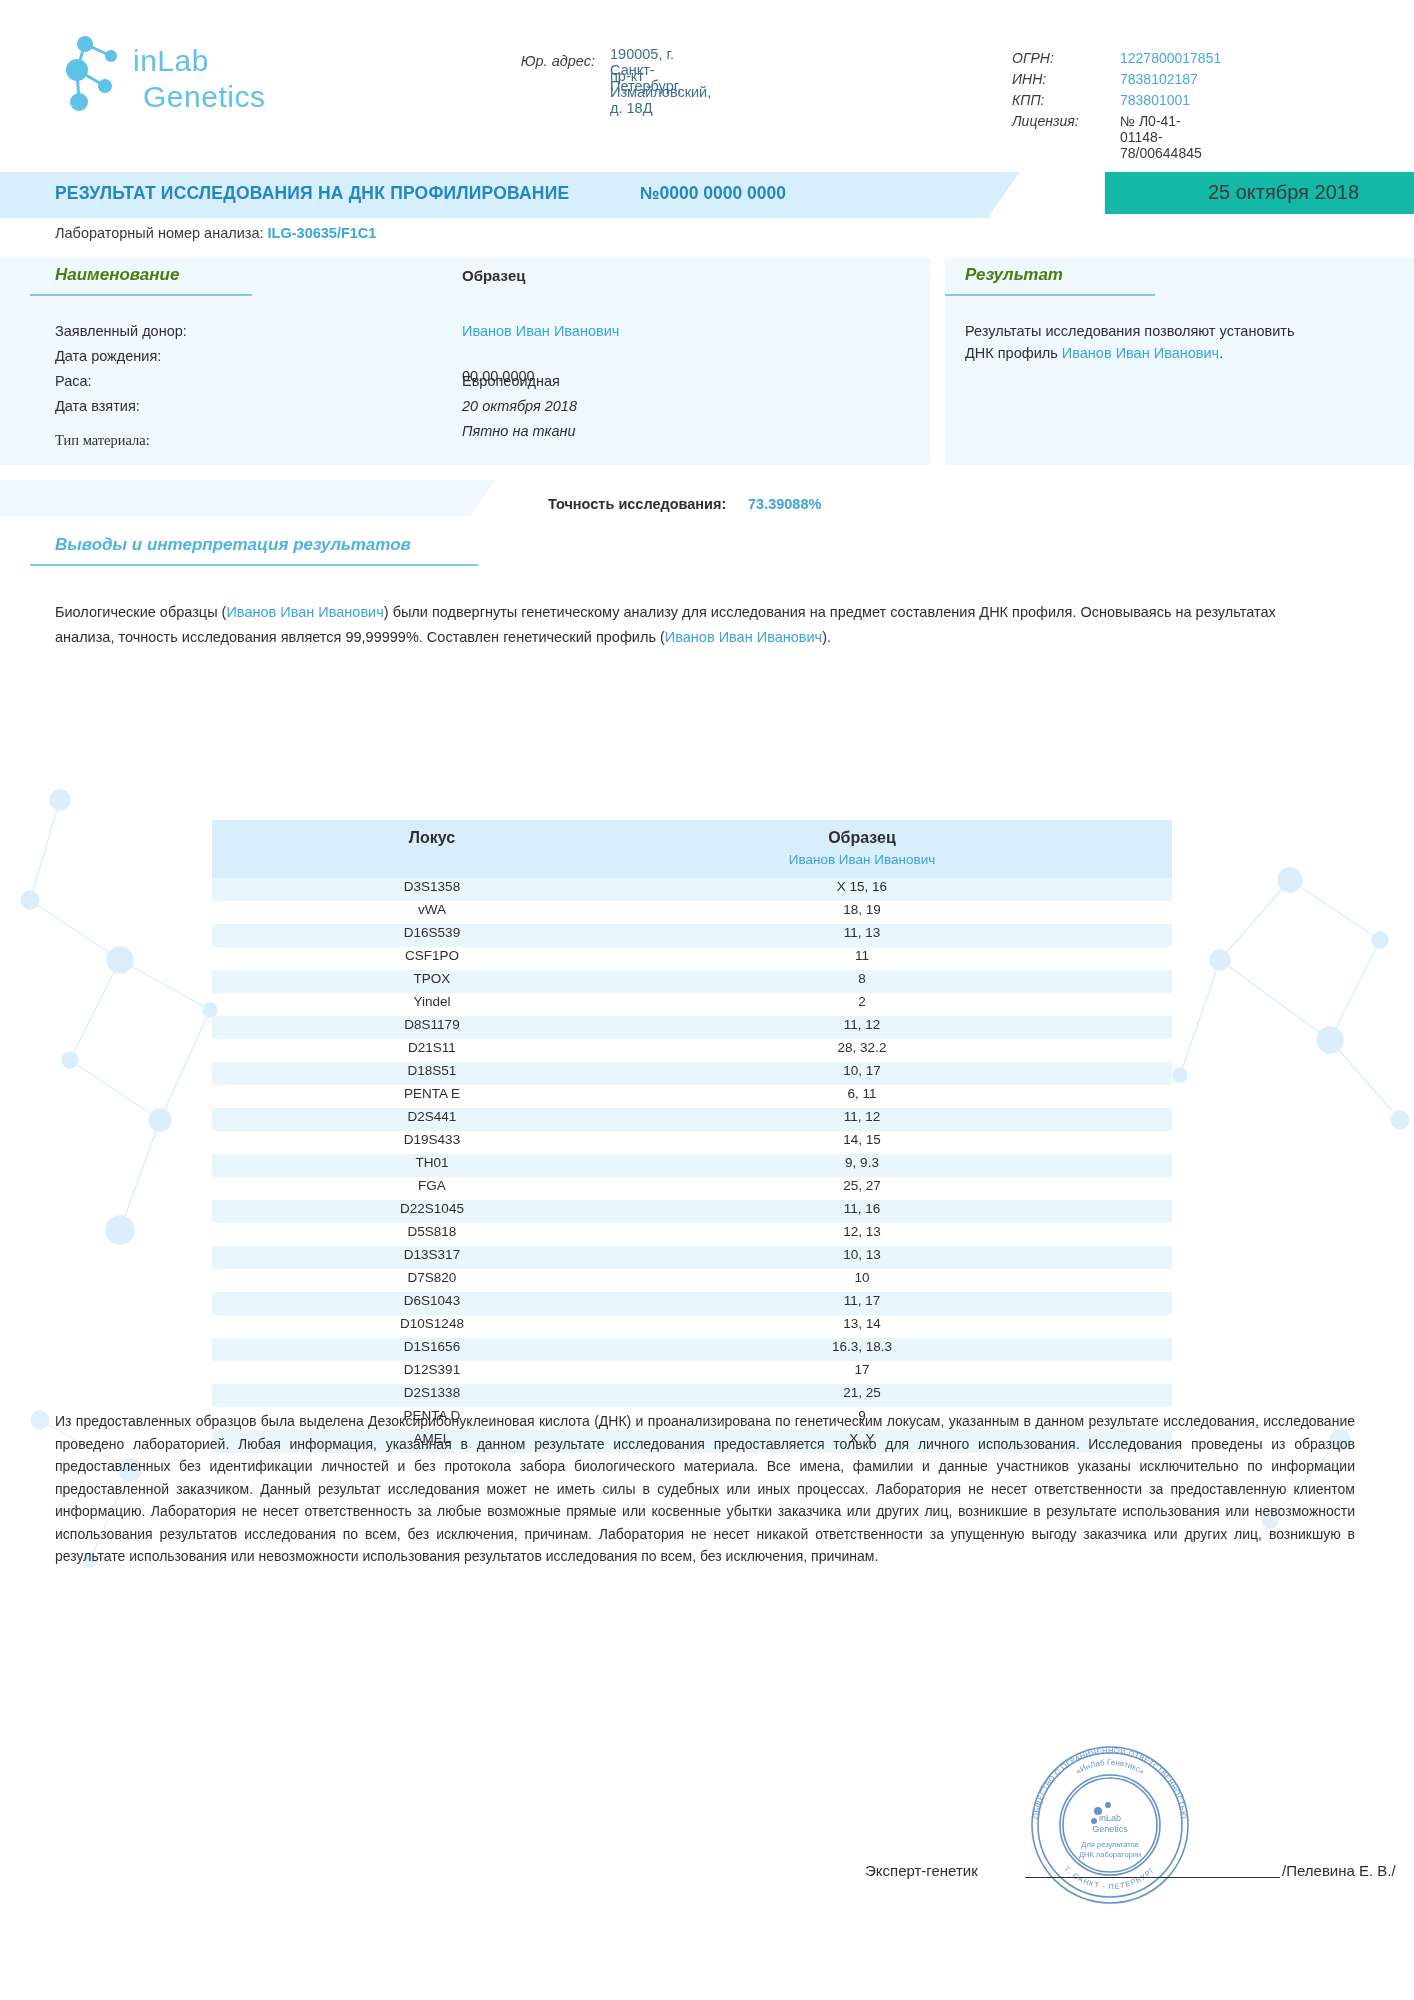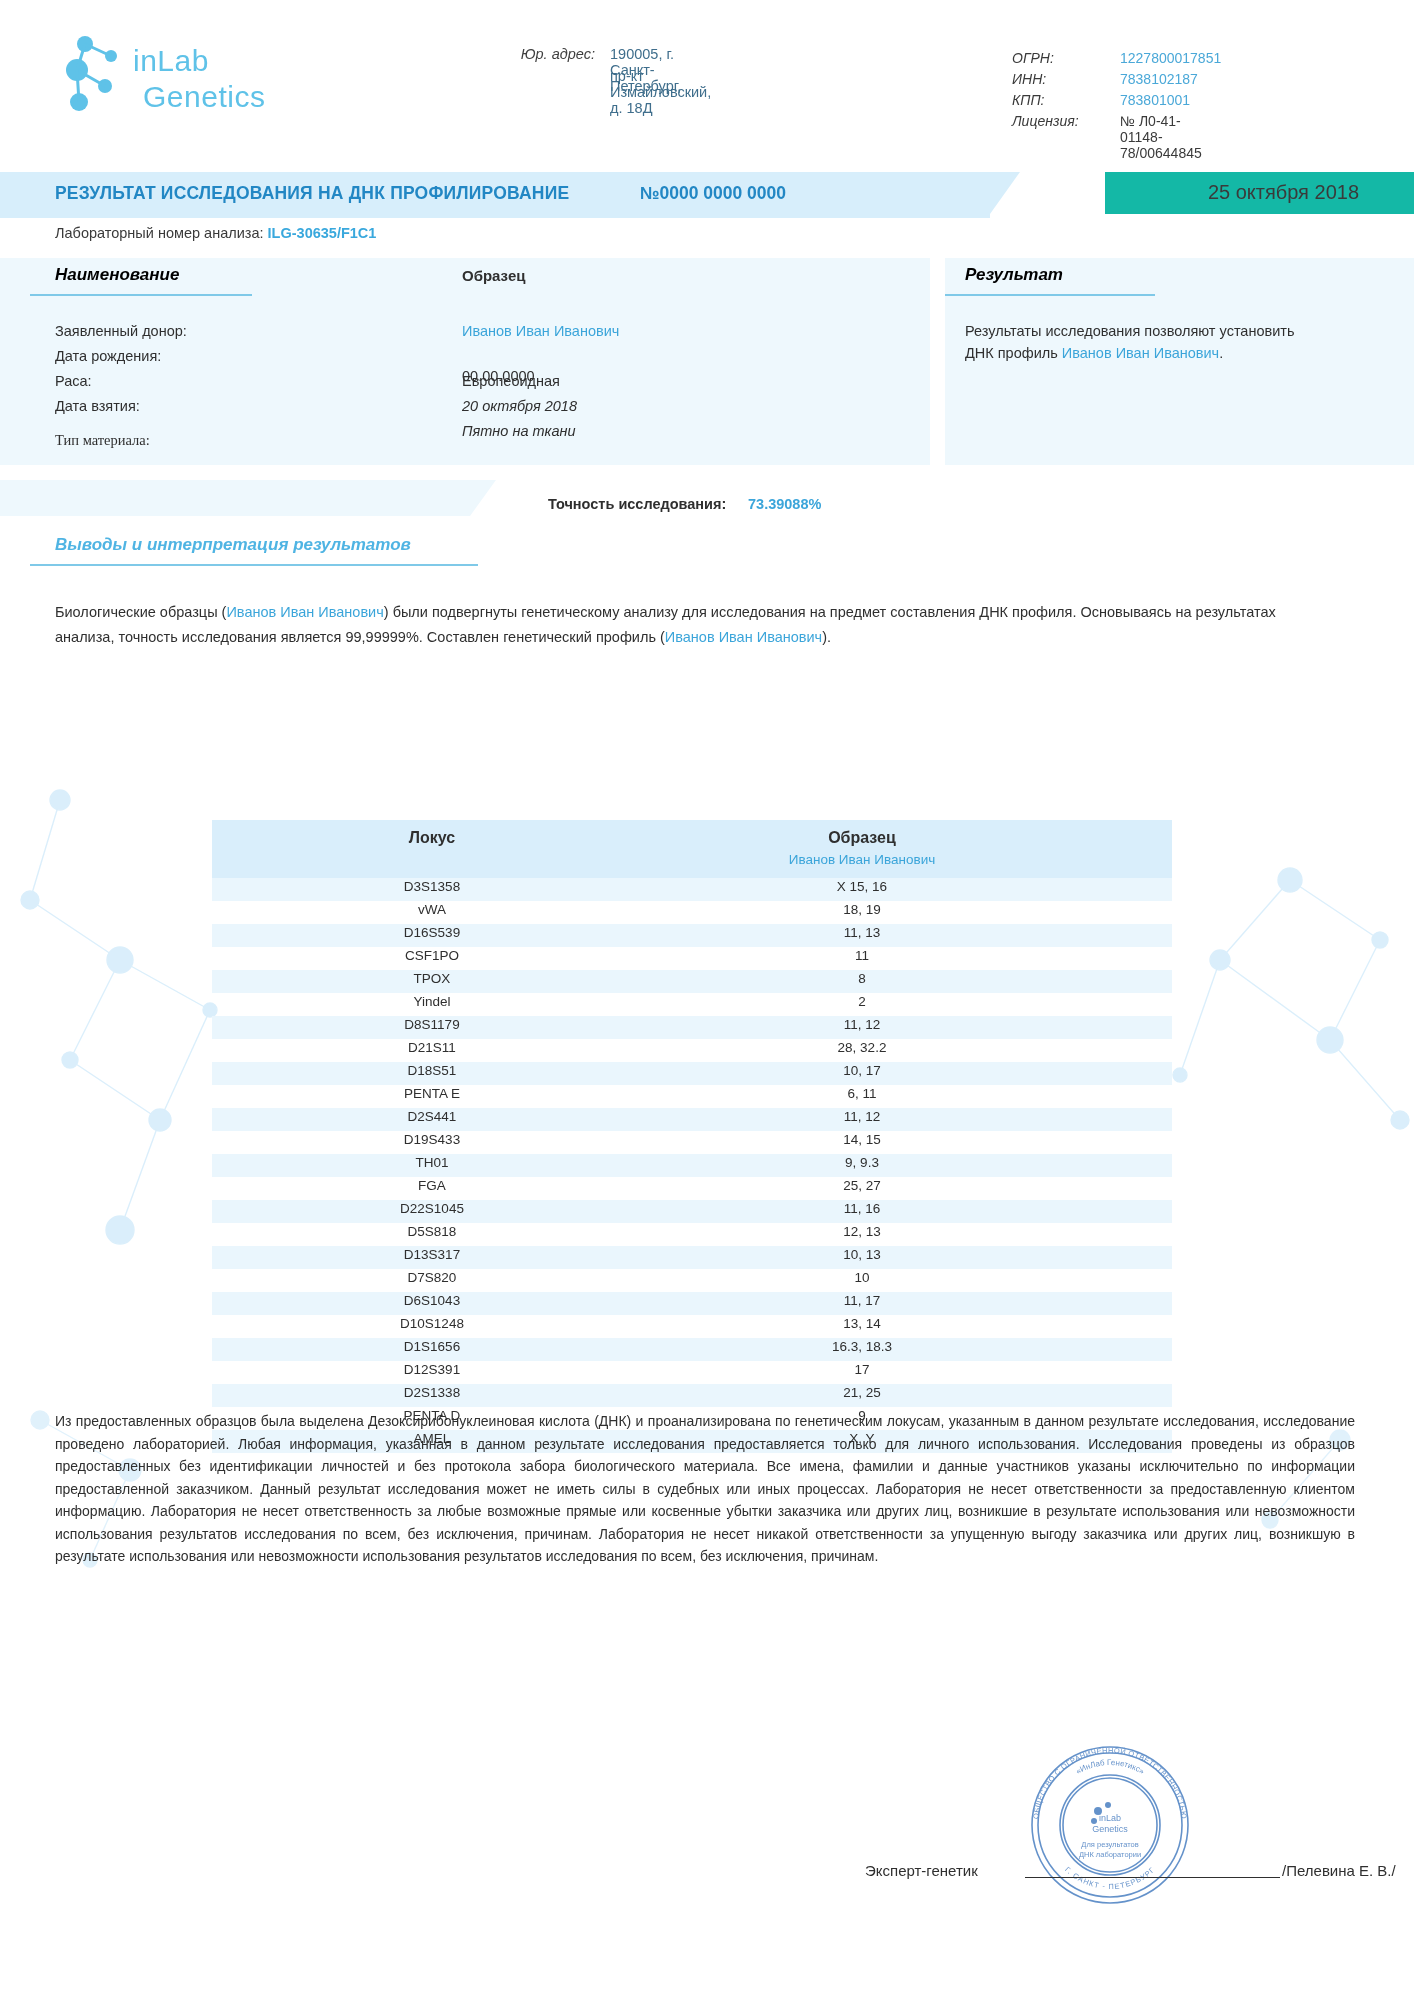--- a/index.html
+++ b/index.html
@@ -68,21 +68,21 @@
 
   .addr-block {
     position: absolute;
     left: 490px;
     top: 46px;
     font-size: 14.5px;
     color: #4a4a4a;
   }
   .addr-label {
     position: absolute;
-    left: 0; top: 0;
+    left: 0; top: 7px;
     width: 105px;
     text-align: right;
     font-style: italic;
     color: #3f3f3f;
   }
   .addr-line1 {
     position: absolute;
     left: 120px; top: 0;
     color: #3f6e8c;
   }
@@ -192,21 +192,21 @@
     top: 258px;
     width: 469px;
     height: 207px;
     background: #eef8fd;
     z-index: 1;
   }
   .sec-head {
     position: absolute;
     font-size: 17px;
     font-style: italic;
-    color: #000000;
+    color: #4d7c0f;
     font-weight: bold;
     z-index: 3;
   }
   .sec-underline {
     position: absolute;
     height: 2px;
     background: #7fc9e8;
     z-index: 3;
   }
   .col-head {

